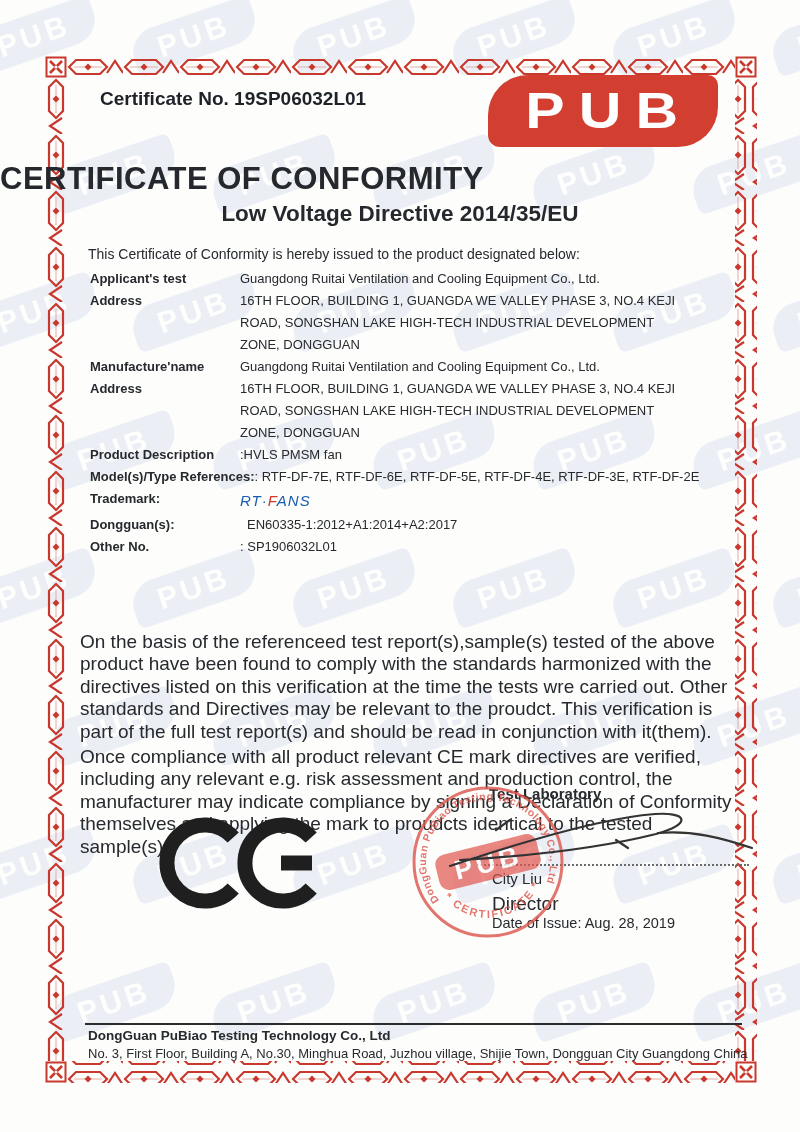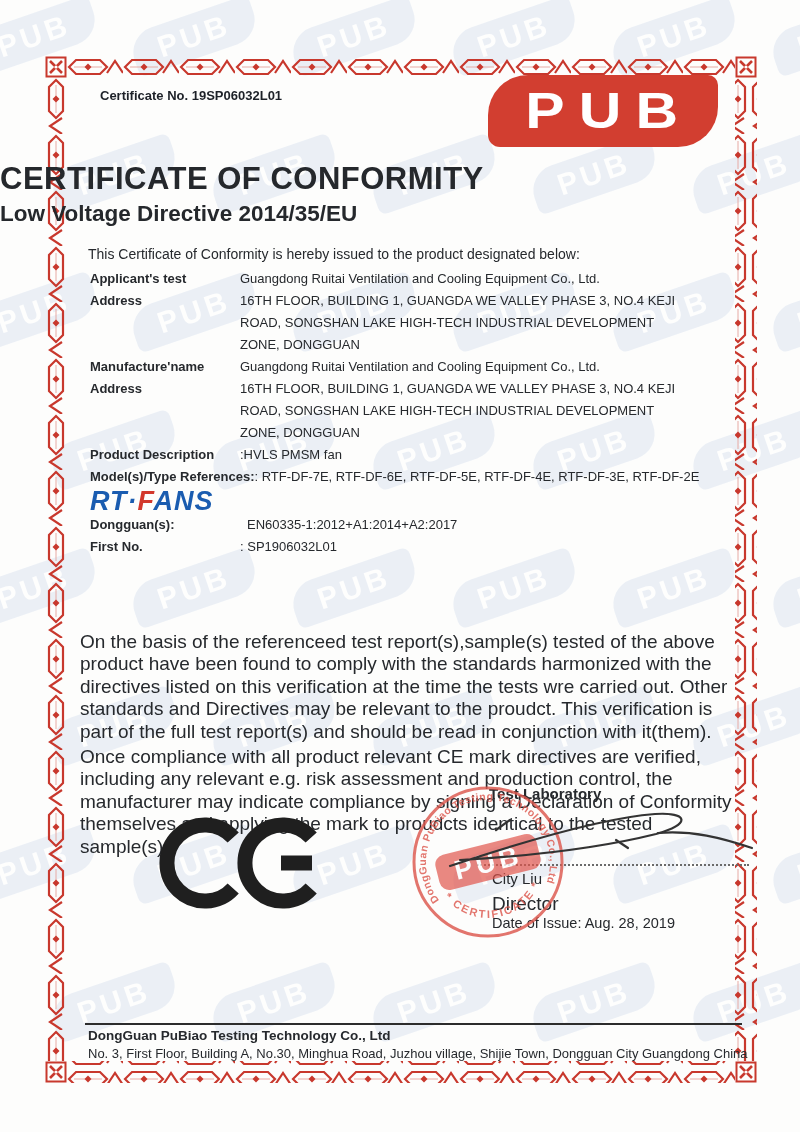--- a/index.html
+++ b/index.html
@@ -9,35 +9,35 @@
   
   .wm-layer{position:absolute;inset:0;z-index:0}
   .wm{position:absolute;width:128px;height:44px;border-radius:26px 8px 26px 8px;
       background:#dde5f1;opacity:.55;transform:rotate(-19deg);
       display:flex;align-items:center;justify-content:center}
   .wm span{font-size:30px;font-weight:700;letter-spacing:4px;color:#ffffff}
   
   .frame{position:absolute;inset:0;z-index:1;pointer-events:none}
   
   .content{position:absolute;inset:0;z-index:2}
-  .cert-no{position:absolute;left:100px;top:88px;font-size:13px;font-weight:700;color:#1d2128}
+  .cert-no{position:absolute;left:100px;top:88px;font-size:19px;font-weight:700;color:#1d2128}
   .pub-logo{position:absolute;left:488px;top:75px;width:230px;height:72px;background:#d23e30;
             border-radius:40px 10px 40px 12px;display:flex;align-items:center;justify-content:center}
   .pub-logo span{color:#fff;font-size:50px;font-weight:800;letter-spacing:12px;transform:scaleX(1.18);padding-left:10px}
   .title{position:absolute;left:0;right:0;top:161px;text-align:left;font-size:31px;
          font-weight:700;letter-spacing:.5px;color:#25282c}
-  .subtitle{position:absolute;left:0;right:0;top:201px;font-size:22.5px;font-weight:700;color:#25282c}
+  .subtitle{position:absolute;left:0;right:0;top:201px;text-align:center;font-size:22.5px;font-weight:700;color:#25282c}
   .intro{position:absolute;left:88px;top:246px;font-size:14px}
   .fields{position:absolute;left:90px;top:268px;width:645px}
   .frow{display:flex;font-size:13px;line-height:22px}
   .flabel{flex:0 0 150px;font-weight:700;white-space:nowrap}
   .fval{flex:1;white-space:nowrap}
   .indent-params{padding-left:53px}
   .indent-std{padding-left:7px}
-  .tm-logo{font-size:27px;font-weight:700;font-style:italic;letter-spacing:1px;line-height:26px}
+  .tm-logo{font-size:15px;font-weight:400;font-style:italic;letter-spacing:1px;line-height:26px}
   .tm-blue{color:#1a5cb0}
   .tm-red{color:#d2382c}
   .paras{position:absolute;left:80px;top:631px;width:662px;font-size:19px;line-height:22.4px}
   .paras p + p{margin-top:3px}
   .lab-heading{position:absolute;left:489px;top:785px;font-size:15px;font-weight:700}
   .ce-wrap{position:absolute;left:155px;top:808px;width:180px;height:110px}
   .dotted-line{position:absolute;left:477px;top:850px;width:272px;height:16px;border-bottom:2px dotted #6a6a6a}
   .sig-name{position:absolute;left:492px;top:870px;font-size:15px}
   .sig-role{position:absolute;left:492px;top:893px;font-size:19px}
   .sig-date{position:absolute;left:492px;top:915px;font-size:14.5px}
@@ -264,32 +264,33 @@
             <div>:HVLS PMSM fan</div>
           </div>
       </div>
       <div class="frow">
         <div class="flabel">Model(s)/Type References:</div>
         <div class="fval">
             <div>: RTF-DF-7E, RTF-DF-6E, RTF-DF-5E, RTF-DF-4E, RTF-DF-3E, RTF-DF-2E</div>
           </div>
       </div>
       <div class="frow">
+        <div class="flabel">Trademark:</div>
         <div class="fval">
           <div class="tm-logo"><span class="tm-blue">RT·</span><span class="tm-red">F</span><span class="tm-blue">ANS</span></div>
         </div>
       </div>
       <div class="frow">
         <div class="flabel">Dongguan(s):</div>
         <div class="fval">
           <div class="indent-std">EN60335-1:2012+A1:2014+A2:2017</div>
         </div>
       </div>
       <div class="frow">
-        <div class="flabel">First No.</div>
+        <div class="flabel">Other No.</div>
         <div class="fval">
             <div>: SP1906032L01</div>
           </div>
       </div>
     </div>
 
     <div class="paras">
       <p>On the basis of the referenceed test report(s),sample(s) tested of the above product have been found to comply with the standards harmonized with the directives listed on this verification at the time the tests wre carried out. Other standards and Directives may be relevant to the proudct. This verification is part of the full test report(s) and should be read in conjunction with it(them).</p>
       <p>Once compliance with all product relevant CE mark directives are verified, including any relevant e.g. risk assessment and production control, the manufacturer may indicate compliance by signing a Declaration of Conformity themselves and applying the mark to proudcts identical to the tested sample(s).</p>
     </div>

